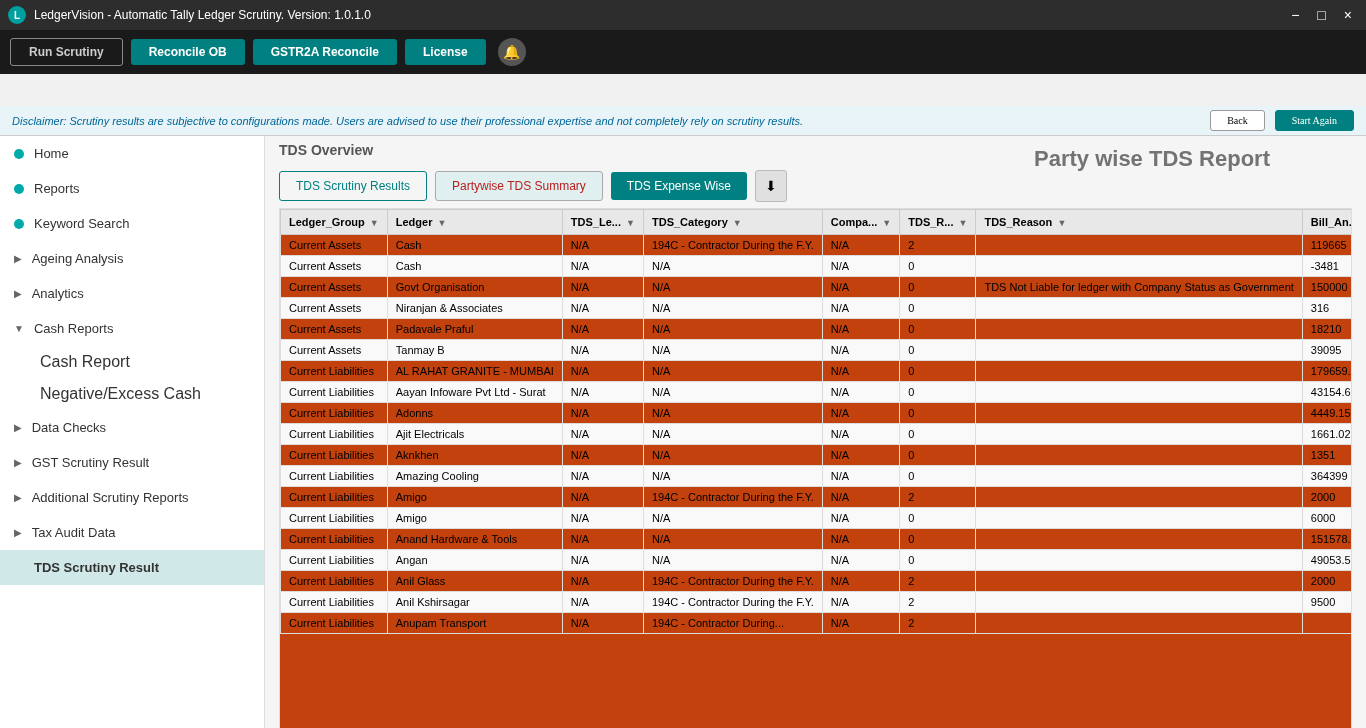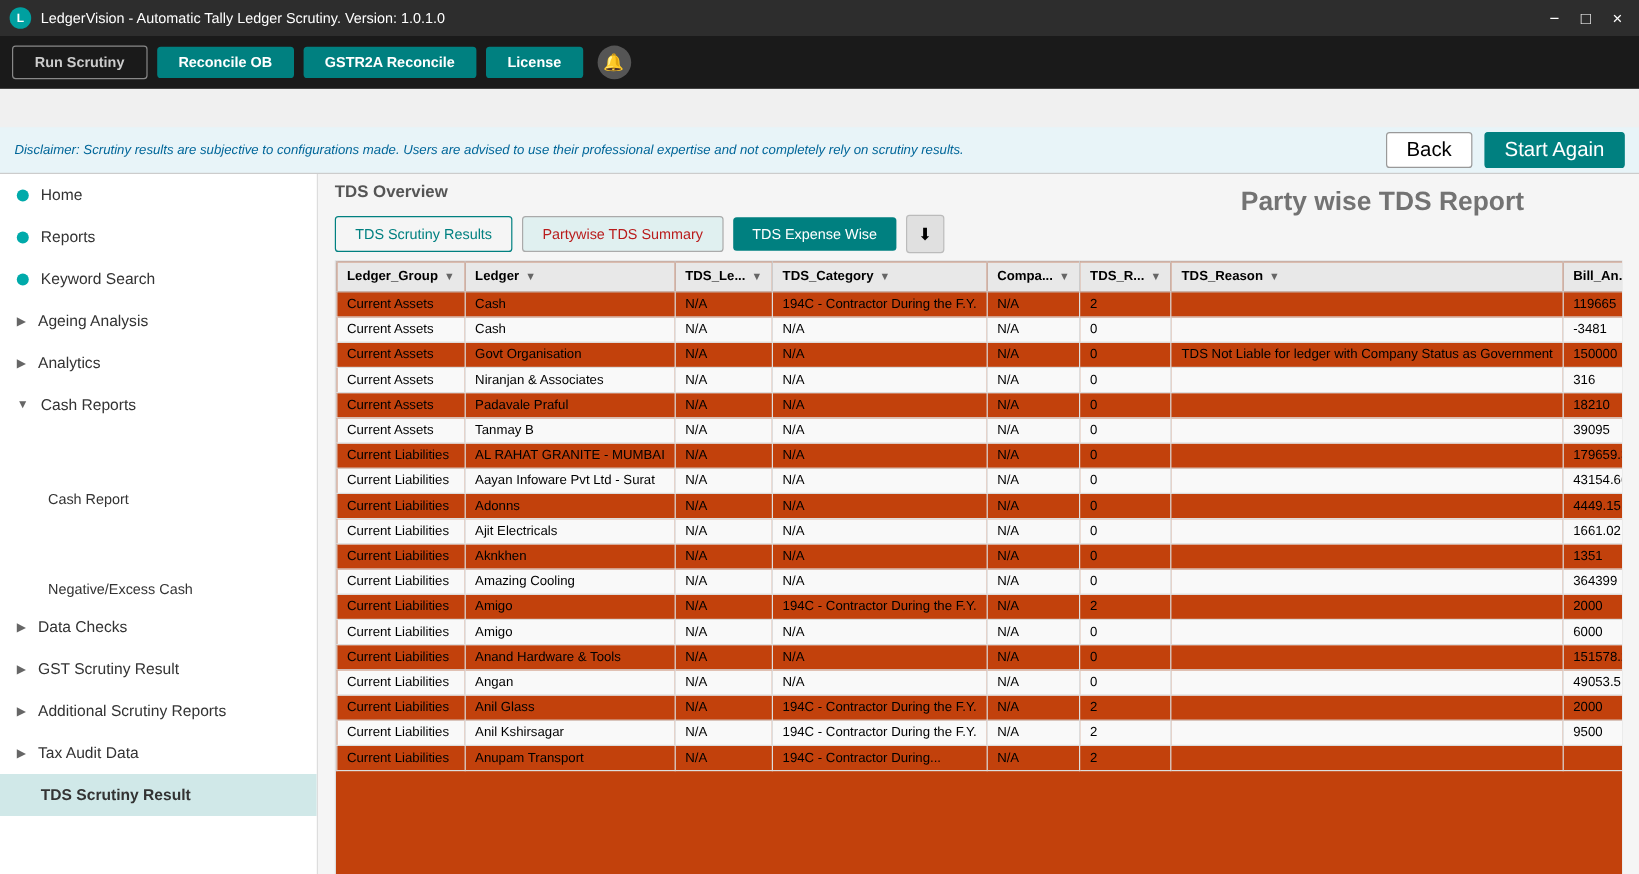--- a/index.html
+++ b/index.html
@@ -78,23 +78,24 @@
     .disclaimer-text {
       flex: 1;
       color: #006699;
       font-style: italic;
       font-size: 11px;
     }
     .disclaimer-btn {
       padding: 4px 16px;
       border-radius: 3px;
       cursor: pointer;
-      font-size: 17px;
+      font-size: 10px;
       border: 1px solid #999;
       background: #fff;
+      font-family: Liberation Serif, serif;
     }
     .disclaimer-btn.start-again {
       background: #008080;
       color: white;
       border-color: #008080;
     }
 
     
     .main-layout {
       display: flex;
@@ -128,22 +129,21 @@
     .sidebar-arrow {
       font-size: 10px;
       margin-right: 10px;
       color: #666;
       flex-shrink: 0;
     }
     .sidebar-sub-item {
       padding: 7px 14px 7px 40px;
       cursor: pointer;
       color: #333;
-      font-size: 12px;
-      margin-top: 47px;
+      font-size: 16px;
     }
 
     
     .content-area {
       flex: 1;
       background: #f5f5f5;
       overflow: hidden;
       display: flex;
       flex-direction: column;
     }

